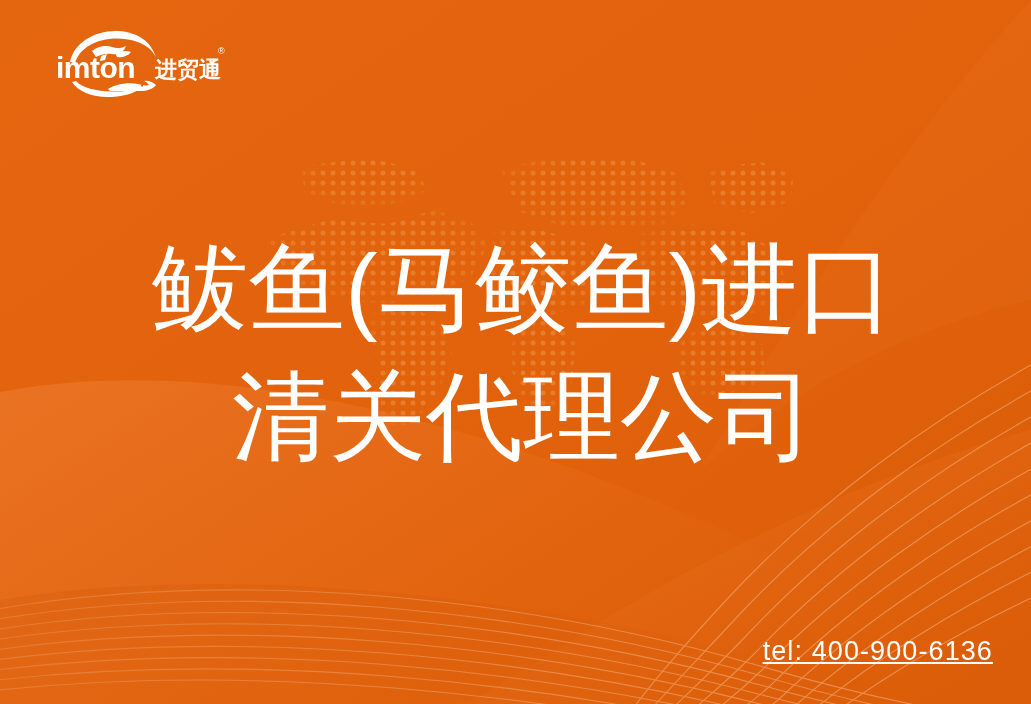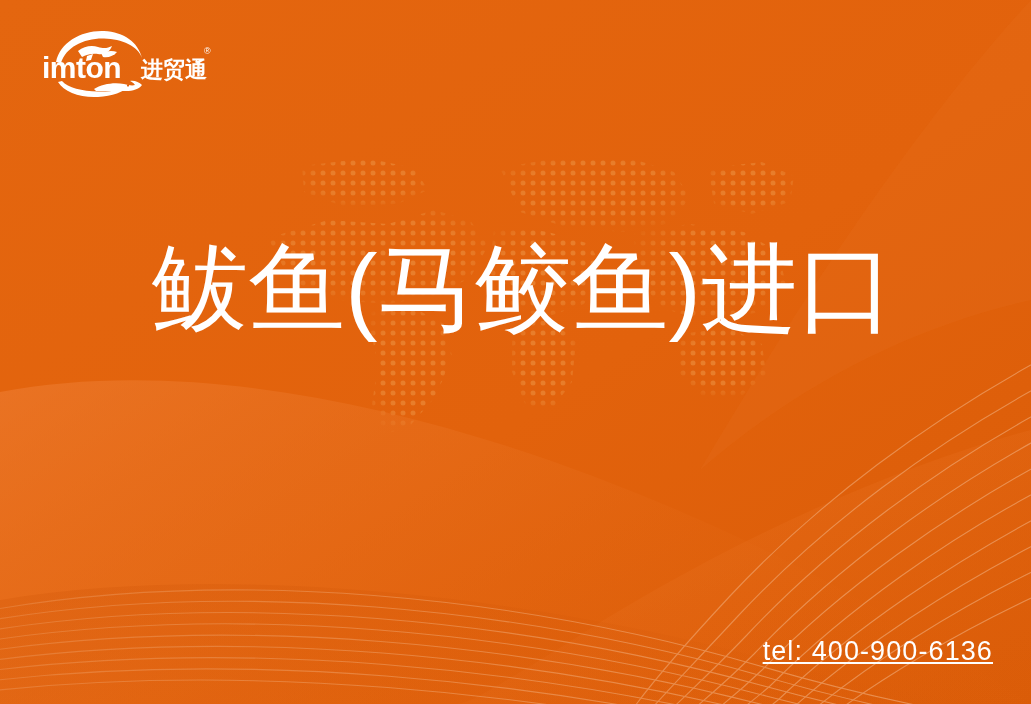--- a/index.html
+++ b/index.html
@@ -37,21 +37,21 @@
     top: 128px;
     width: 570px;
     height: 350px;
     pointer-events: none;
   }
   .dotmap svg { display: block; width: 100%; height: 100%; }
 
   
   .logo {
     position: absolute;
-    left: 38px;
+    left: 52px;
     top: 28px;
     width: 175px;
     height: 72px;
   }
   .logo svg { display: block; width: 100%; height: 100%; }
 
   
   .headline {
     position: absolute;
     left: 0;
@@ -217,17 +217,18 @@
       <text x="4" y="50" font-family="Liberation Sans, sans-serif" font-size="30" font-weight="700" fill="#ffffff" letter-spacing="-0.5">imton</text>
 
       <text x="103" y="49" font-family="Liberation Sans, DejaVu Sans, sans-serif" font-size="22" font-weight="700" fill="#ffffff" letter-spacing="0">进贸通</text>
 
       <text x="166" y="26" font-family="Liberation Sans, sans-serif" font-size="9" fill="#ffffff">®</text>
     </svg>
   </div>
 
   <div class="headline">
     <span class="line">鲅鱼(马鲛鱼)进口</span>
+    <span class="line">清关代理公司</span>
   </div>
 
   <div class="tel">tel: 400-900-6136</div>
 
 </div>
 
 </body></html>

